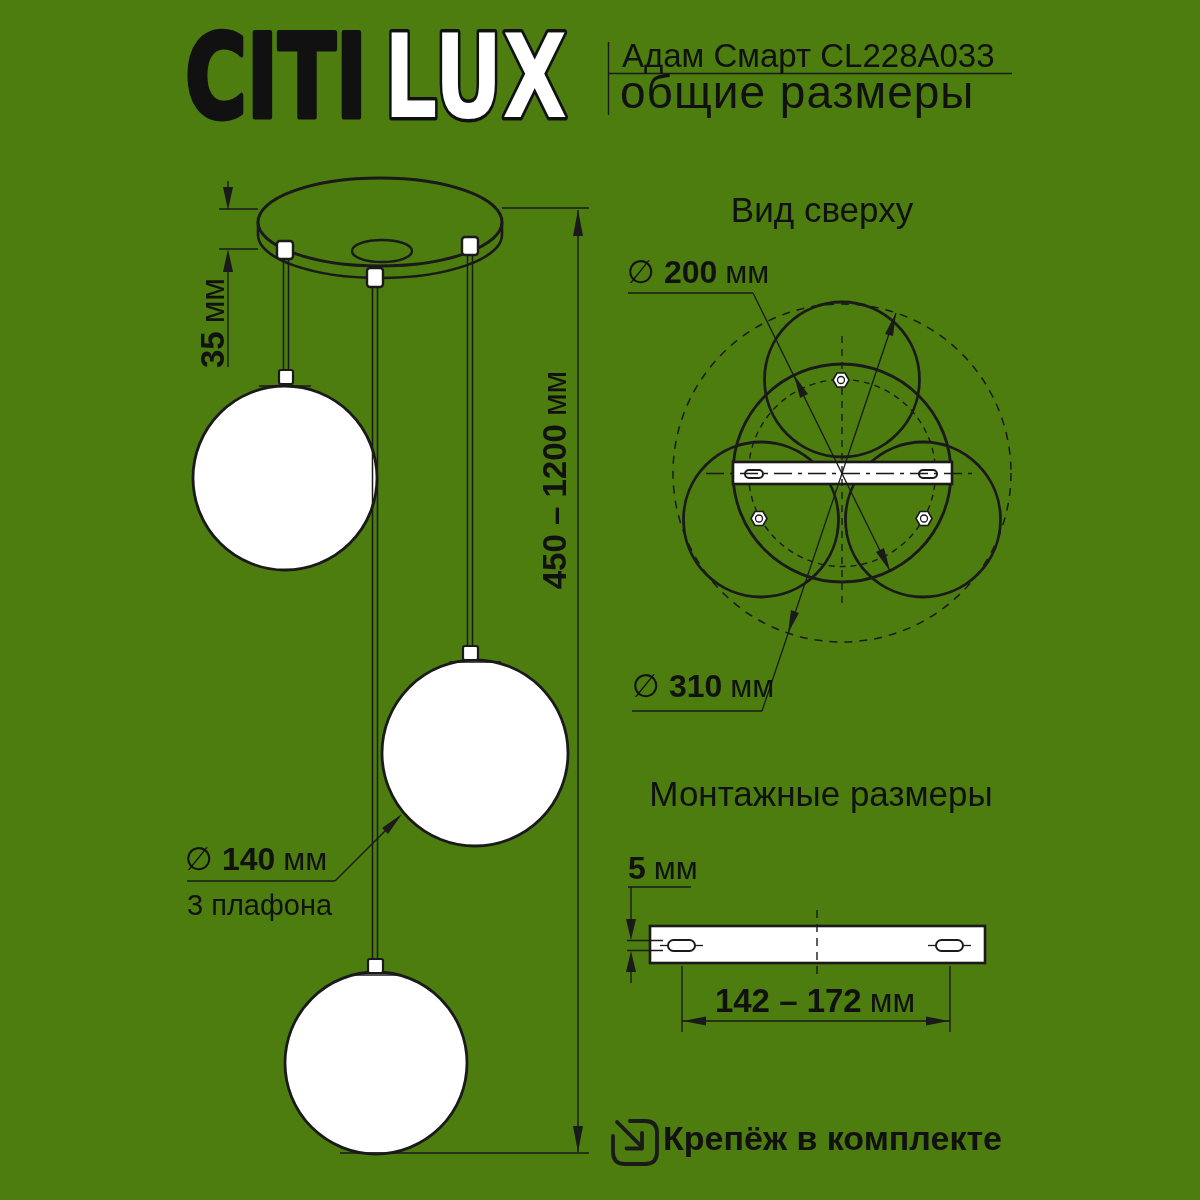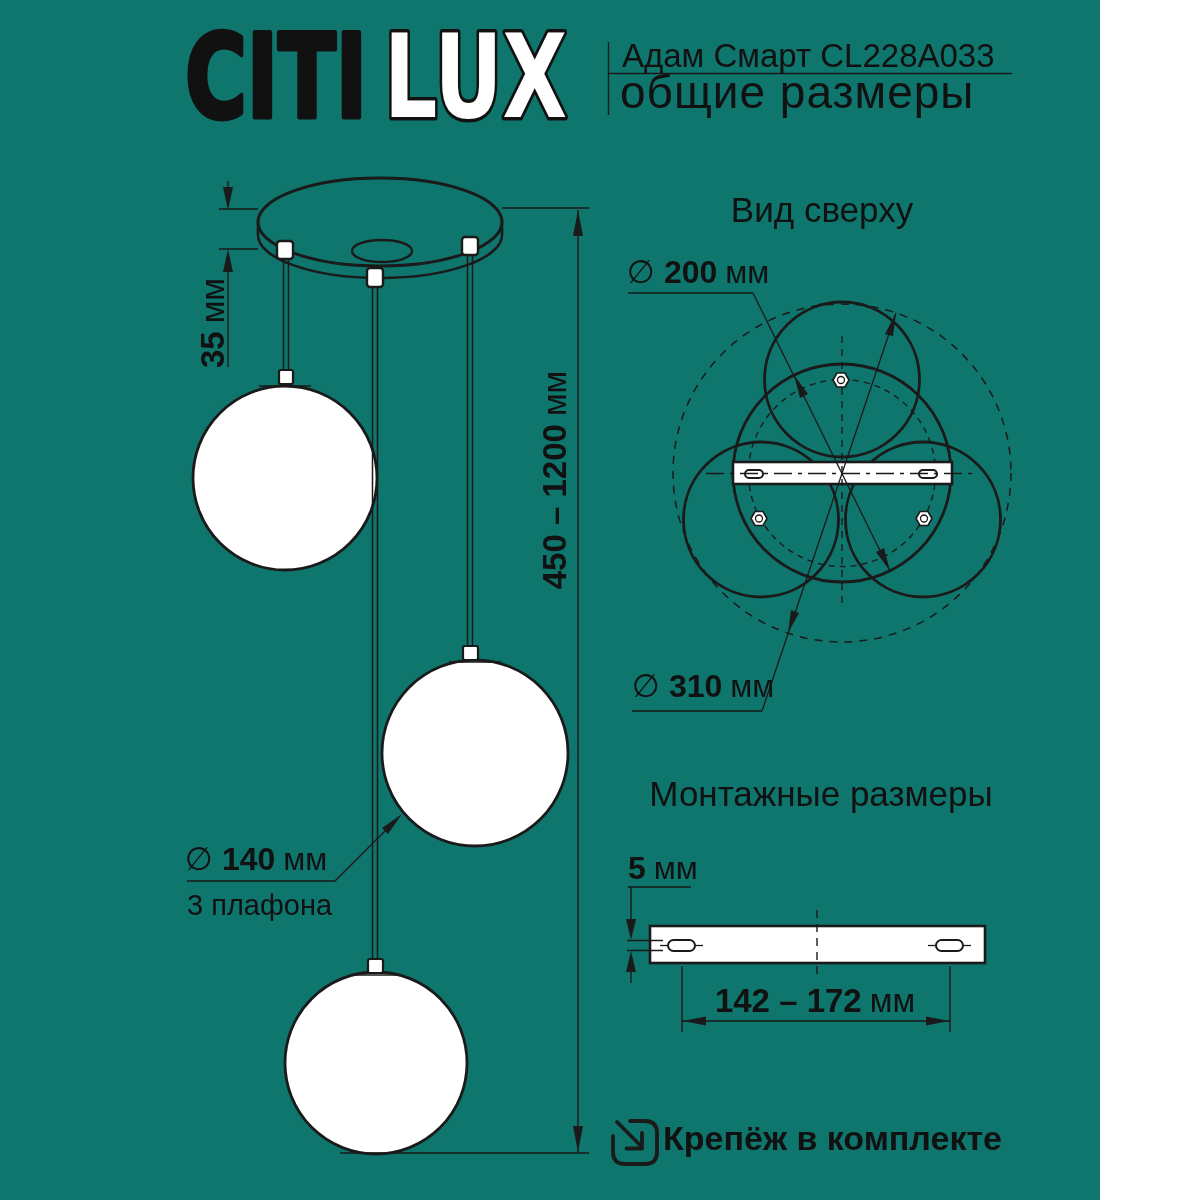--- a/index.html
+++ b/index.html
@@ -1,16 +1,16 @@
 <!DOCTYPE html>
 <html><head>
 <meta charset="utf-8">
 <style>
   html,body{margin:0;padding:0;background:#fff;}
-  .page{position:relative;width:1100px;height:1200px;background:#0f766e;overflow:hidden;
+  .page{position:relative;width:1200px;height:1200px;background:#4d7c0f;overflow:hidden;
         font-family:"Liberation Sans","DejaVu Sans",sans-serif;}
   svg{position:absolute;left:0;top:0;}
   svg text{fill:#111;}
   .t-reg{font-weight:400;}
   .t-bold{font-weight:700;}
   .logo-solid{font-family:"DejaVu Sans",sans-serif;font-weight:bold;fill:#111;stroke:#111;stroke-width:5;stroke-linejoin:round;}
   .logo-outline{font-family:"DejaVu Sans",sans-serif;font-weight:bold;fill:#fff;stroke:#111;stroke-width:7;stroke-linejoin:round;paint-order:stroke fill;}
   .ln{stroke:#1a1a1a;fill:none;}
   .fillw{fill:#fff;}
   .arr{fill:#1a1a1a;stroke:none;}

